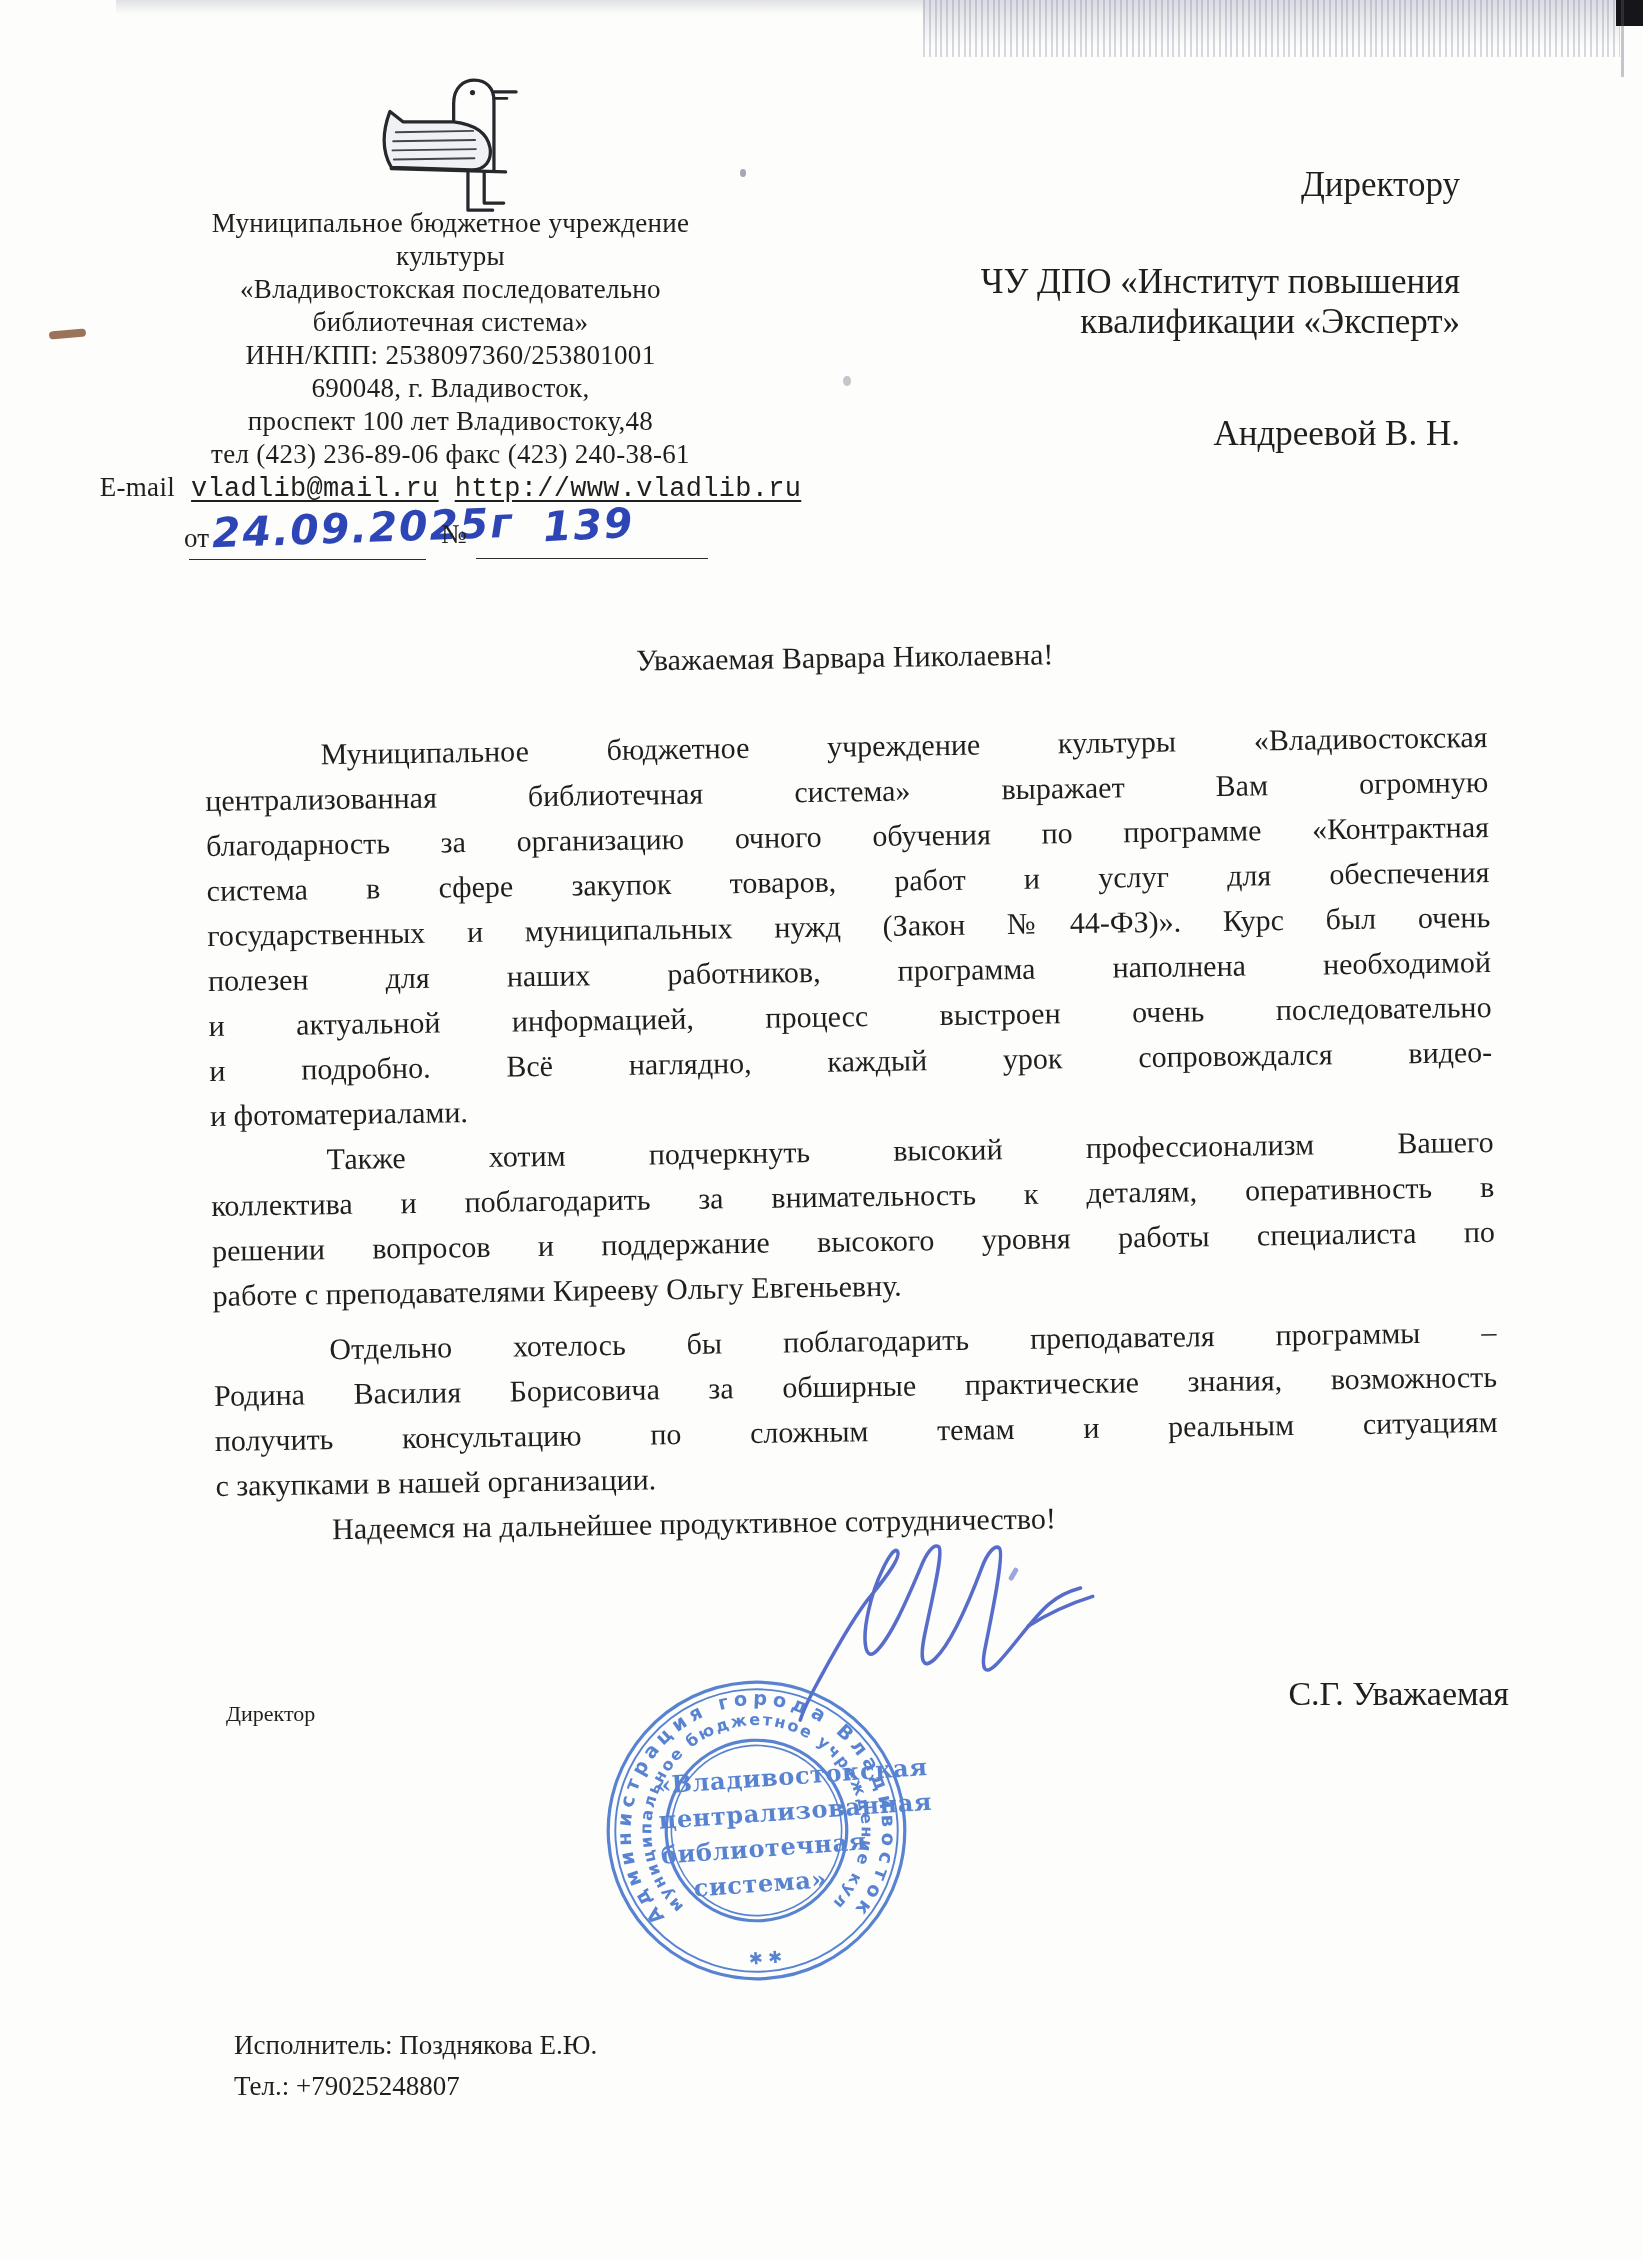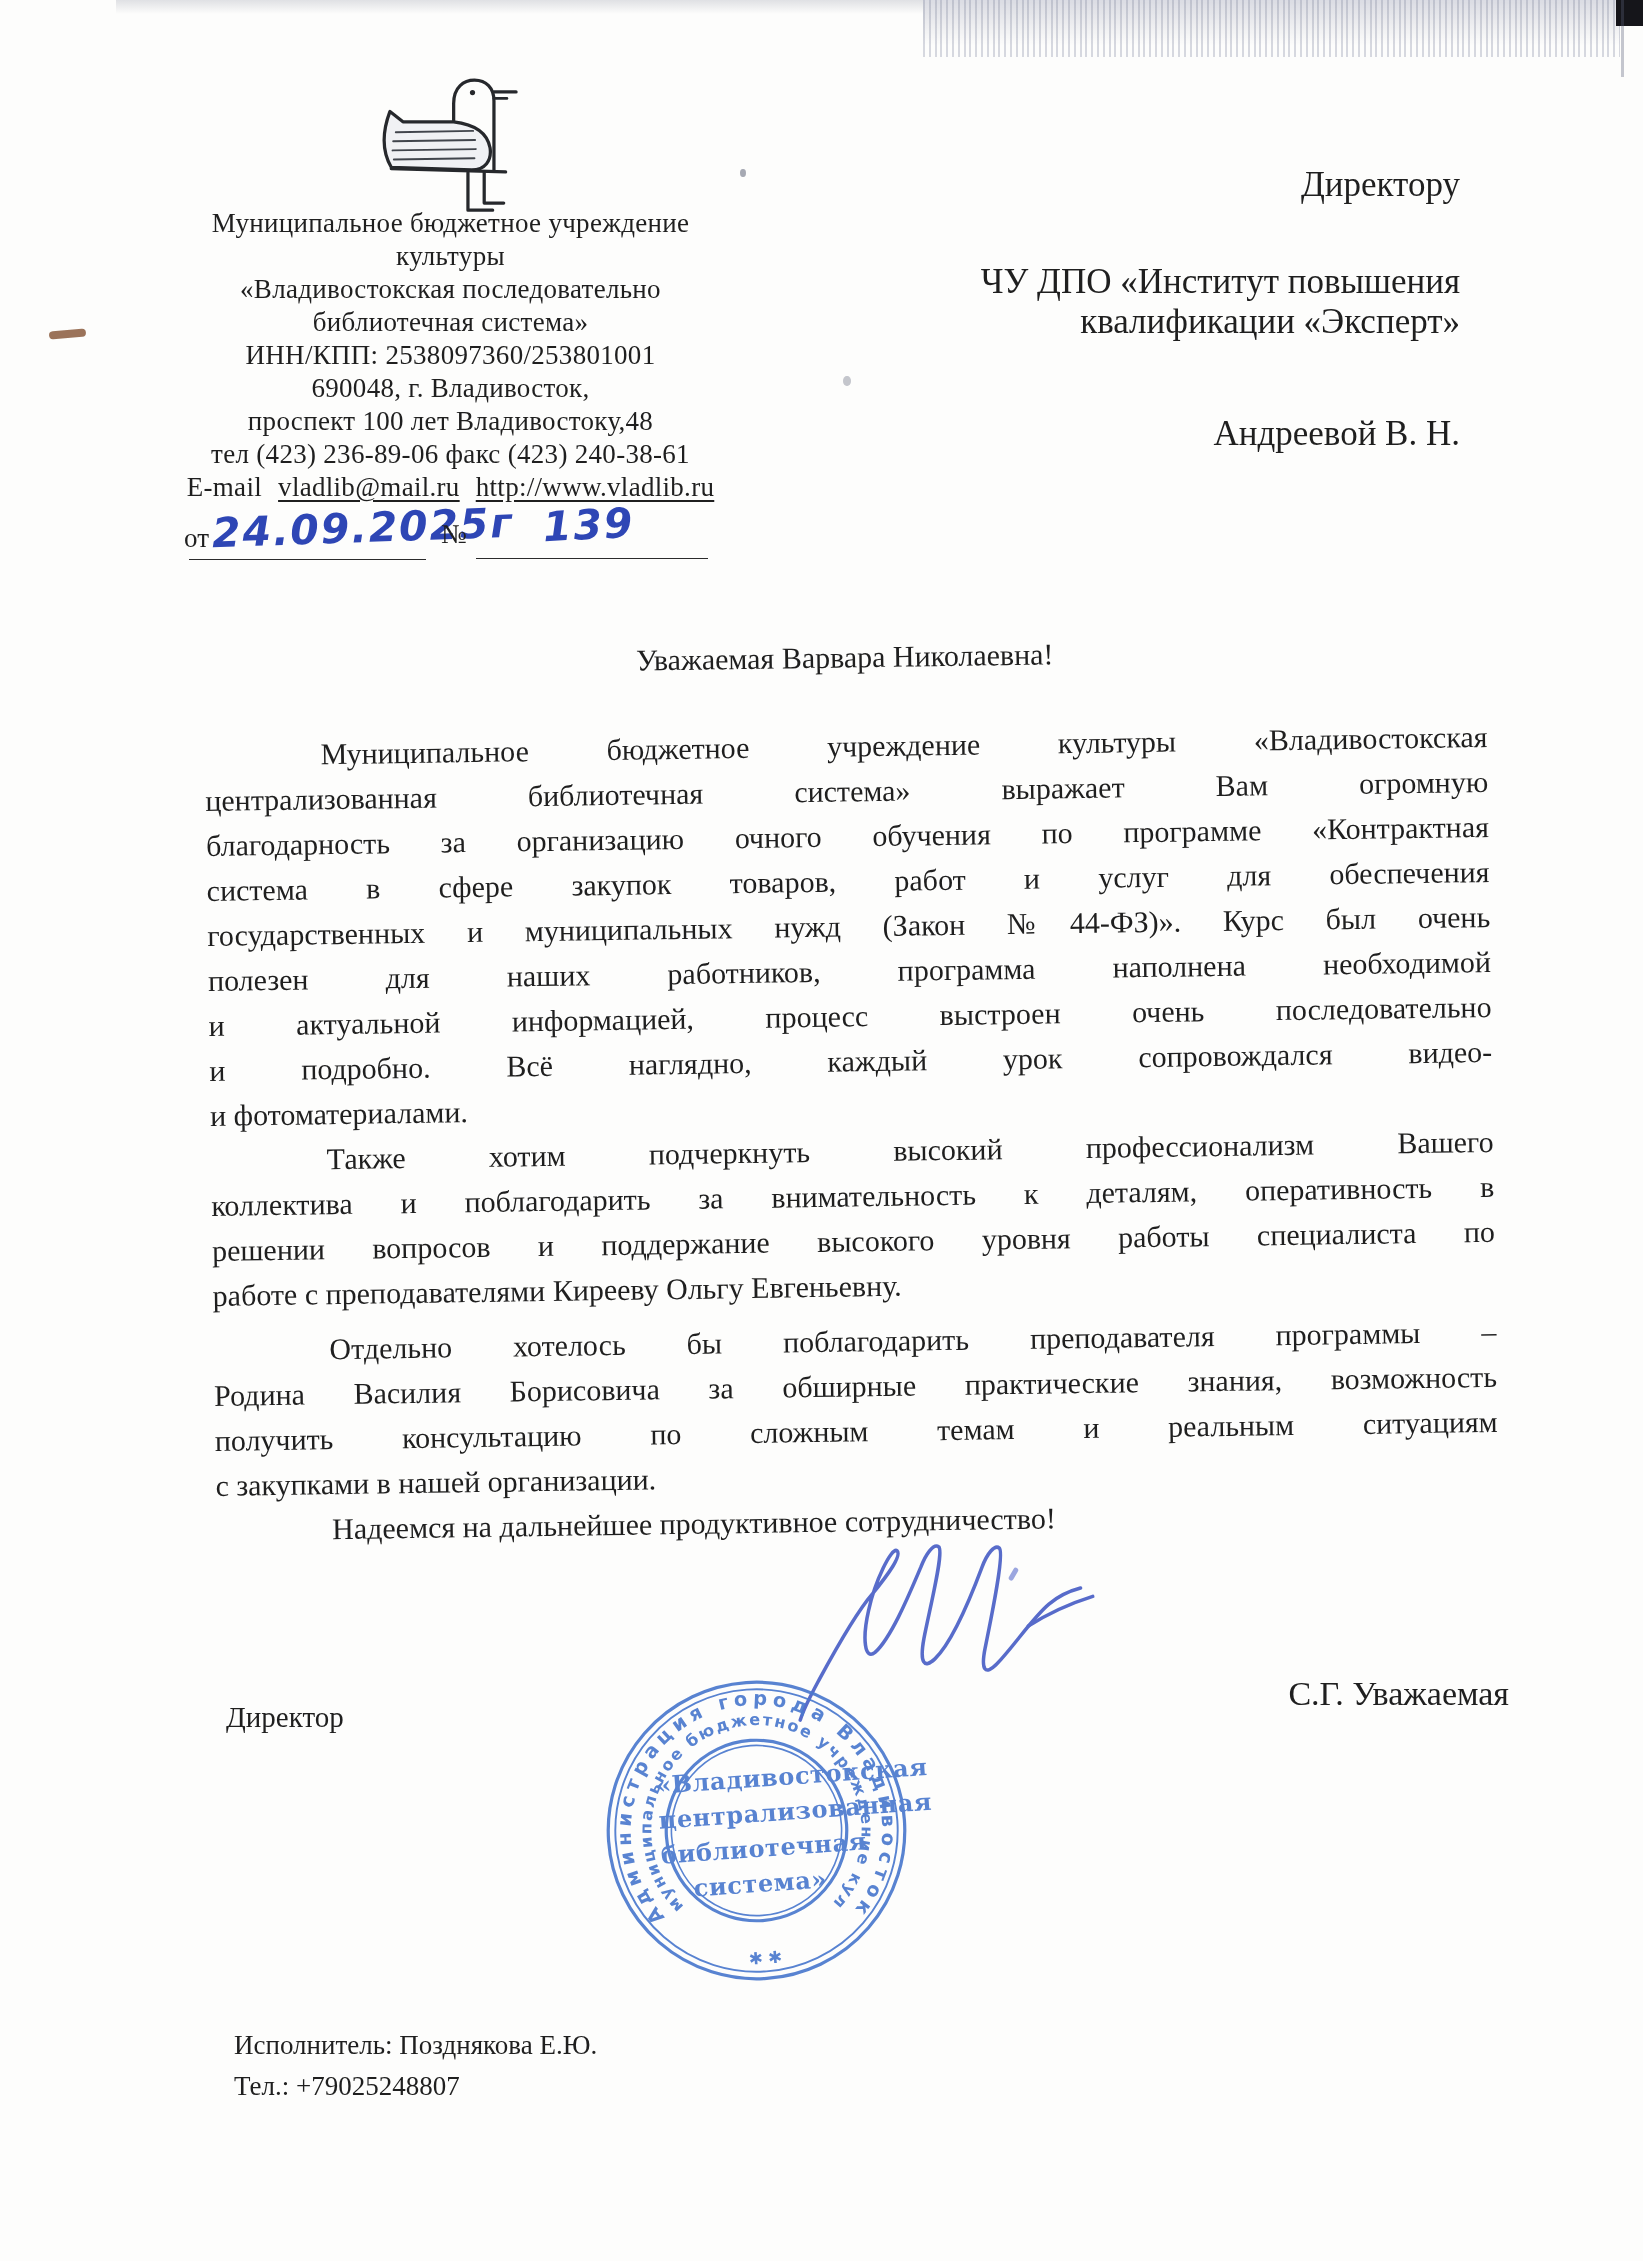--- a/index.html
+++ b/index.html
@@ -28,21 +28,21 @@
   .speck1{left:740px;top:169px;width:5.8px;height:8.4px;background:rgba(80,85,105,.5);border-radius:50%;}
   .speck2{left:843px;top:376px;width:7.7px;height:10.3px;background:rgba(90,95,115,.35);border-radius:50%;}
   .speck3{left:1011px;top:1567px;width:4.5px;height:14px;background:rgba(74,95,198,.55);border-radius:2.6px;transform:rotate(30deg);}
 
   
   .logo{position:absolute;left:378px;top:75px;width:150px;height:156px;}
   .letterhead{
     position:absolute;left:90px;top:207px;width:721px;
     text-align:center;font-size:27px;line-height:33px;letter-spacing:0.3px;
   }
-  .email-line u{text-underline-offset:3.9px;}
+  .email-line u{text-underline-offset:3.9px;font-family:Liberation Mono, monospace;}
   .dateline{position:absolute;left:184px;top:509px;width:536px;height:71px;font-size:27px;}
   .date-label{position:absolute;left:0;top:14px;}
   .num-label{position:absolute;left:257px;top:10.3px;}
   .hw{
     font-family:"DejaVu Sans",sans-serif;font-style:italic;font-weight:bold;
     color:#2e46b5;letter-spacing:1.9px;white-space:nowrap;
   }
   .date-hw{position:absolute;left:28px;top:-5.2px;font-size:41px;transform:rotate(-2deg);}
   .num-hw{position:absolute;left:359px;top:-7.7px;font-size:41px;transform:rotate(-3deg);}
   .u-line{position:absolute;height:0;border-top:1.9px solid #2b2b2b;}
@@ -65,21 +65,21 @@
   }
   .salutation{text-align:center;margin-bottom:44px;}
   .para{margin:0;}
   .para div{text-align:justify;text-align-last:justify;}
   .para div:first-child{text-indent:116px;}
   .para div:last-child{text-align-last:left;}
   .para-gap{margin-top:10.3px;}
   .closing-line{text-indent:116px;}
 
   
-  .sign-title{position:absolute;left:226px;top:1701px;font-size:29px;font-family:Liberation Serif, serif;}
+  .sign-title{position:absolute;left:226px;top:1701px;font-size:22px;font-family:Liberation Serif, serif;}
   .sign-name{position:absolute;left:1238px;top:1675px;width:271px;text-align:right;font-size:34px;}
   .sign-svg{position:absolute;left:791px;top:1541px;width:311px;height:201px;}
 
   .stamp-wrap{
     position:absolute;left:605px;top:1679px;width:303px;height:303px;
     transform:rotate(-4deg);opacity:.92;
   }
   .stamp-svg{position:absolute;left:0;top:0;width:303px;height:303px;}
   .stamp-center{
     position:absolute;left:50%;top:50%;transform:translate(-50%,-50%);

